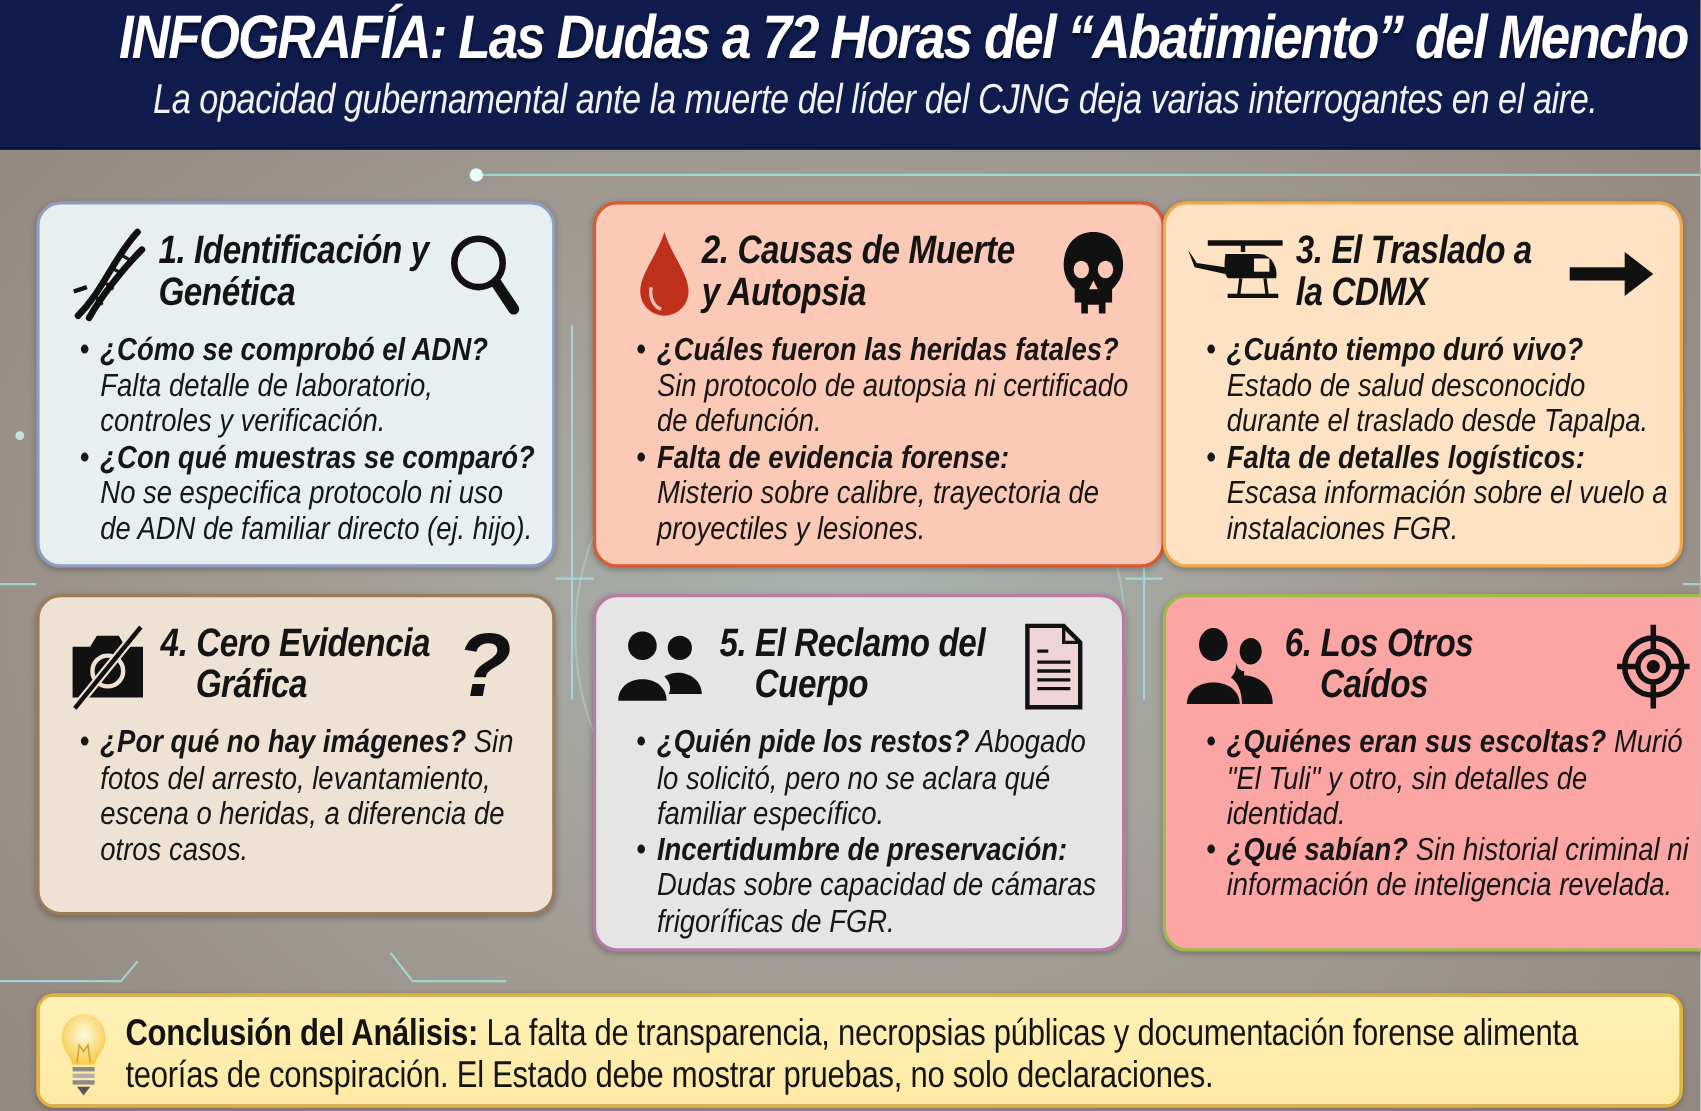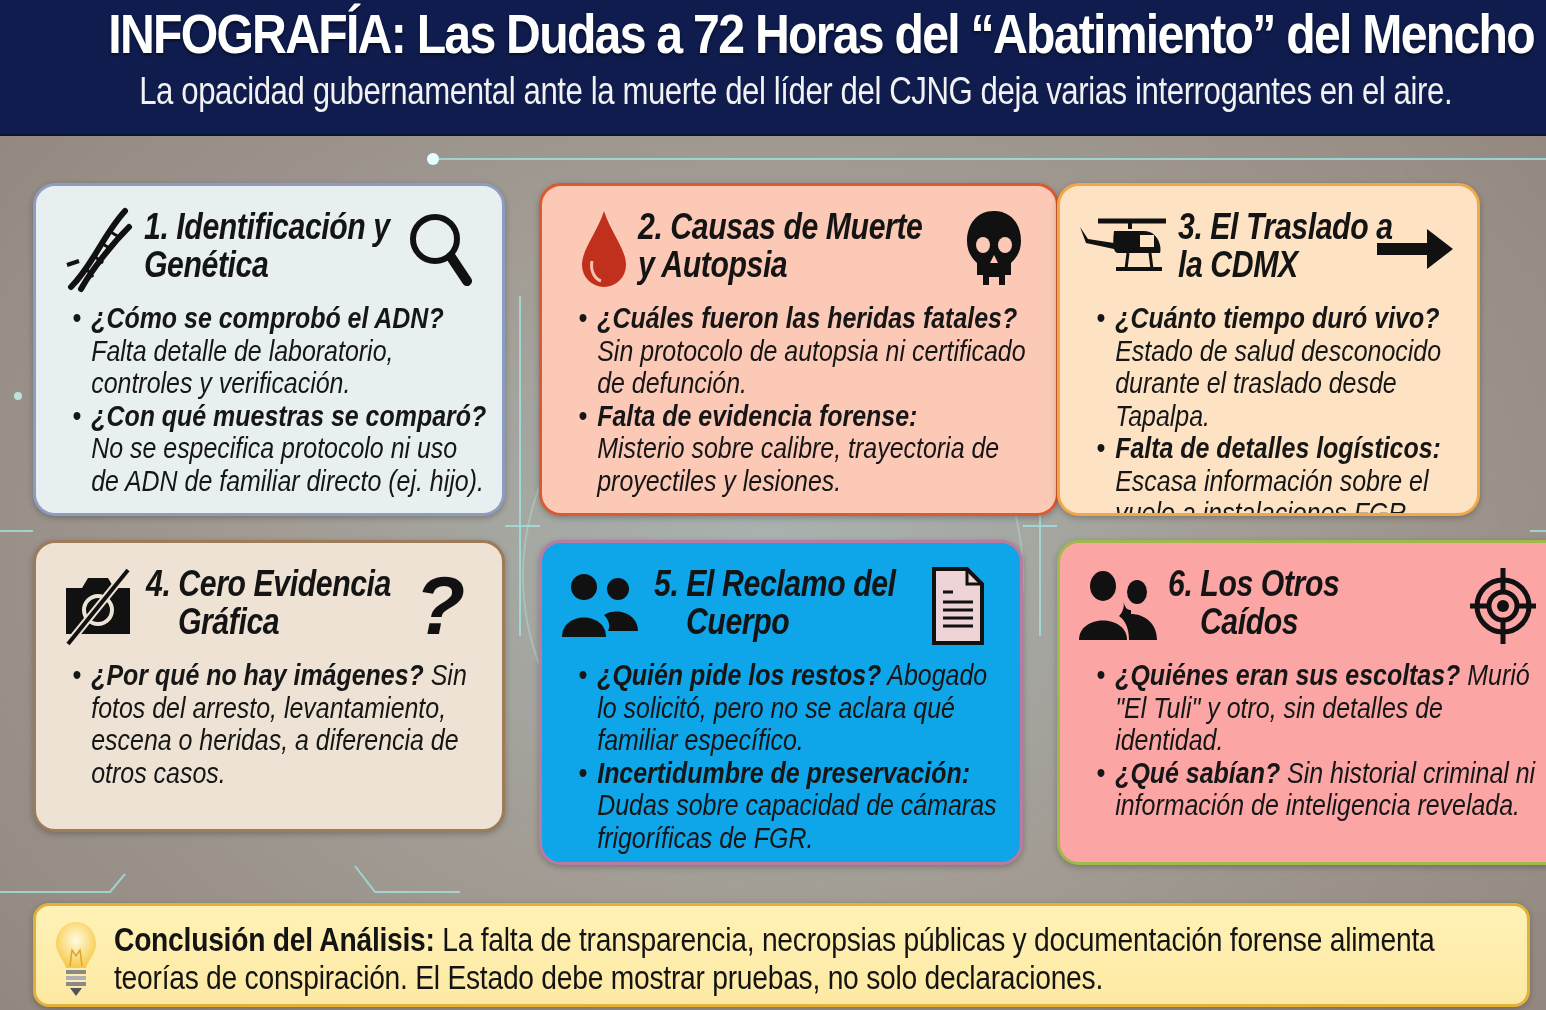--- a/index.html
+++ b/index.html
@@ -9,20 +9,21 @@
       background: radial-gradient(ellipse at 50% 55%, #a9b3b0 0%, #a29c94 45%, #8f847c 100%);
       position: relative;
       color: #111;
     }
     .bg-lines { position: absolute; left: 0; top: 136px; width: 1546px; height: 874px; pointer-events: none; }
     .header {
       position: absolute; left: 0; top: 0; width: 1546px; height: 136px;
       background: #0f1c4d;
       text-align: center;
       border-bottom: 2px solid #0a143a;
+      font-style: italic;
     }
     .header h1 {
       font-family: "Liberation Sans", sans-serif;
       font-weight: bold; color: #ffffff;
       font-size: 56px; letter-spacing: -2px;
       transform: scaleX(0.86); transform-origin: center;
       white-space: nowrap;
       position: absolute; left: 0; right: 0; top: 2px;
       line-height: 64px;
       text-shadow: 0 2px 3px rgba(0,0,0,0.5);
@@ -65,23 +66,23 @@
       transform: scaleX(0.86); transform-origin: left top;
       width: 116%;
       color: #161616;
     }
     .card li::before {
       content: "•"; position: absolute; left: -2px; top: 0; font-size: 30px;
     }
     .card li b { font-weight: bold; }
     .c1 { left: 33px; top: 183px; width: 472px; height: 333px; background: #e8eff1; border-color: #8f9cc2; }
     .c2 { left: 539px; top: 183px; width: 520px; height: 333px; background: #fcc9b6; border-color: #d95a33; }
-    .c3 { left: 1057px; top: 183px; width: 423px; height: 333px; background: #fde3c4; border-color: #f0a84a; }
+    .c3 { left: 1057px; top: 183px; width: 473px; height: 333px; background: #fde3c4; border-color: #f0a84a; }
     .c4 { left: 33px; top: 540px; width: 472px; height: 292px; background: #ede2d3; border-color: #9c7b58; }
-    .c5 { left: 539px; top: 540px; width: 484px; height: 325px; background: #0ea5e9; border-color: #b87ba1; }
+    .c5 { left: 539px; top: 540px; width: 484px; height: 325px; background: #e5e5e5; border-color: #b87ba1; }
     .c6 { left: 1057px; top: 540px; width: 511px; height: 325px; background: #fca5a5; border-color: #9fba4b; }
     .conclusion {
       position: absolute; left: 33px; top: 903px; width: 1497px; height: 104px;
       background: linear-gradient(#fff2b6, #fde9a3);
       border: 3px solid #e1b13a; border-radius: 16px;
       box-shadow: 0 2px 6px rgba(0,0,0,0.25);
     }
     .conclusion .bulb { position: absolute; left: 18px; top: 14px; width: 44px; height: 78px; }
     .conclusion .text {
       position: absolute; left: 78px; top: 14px;

